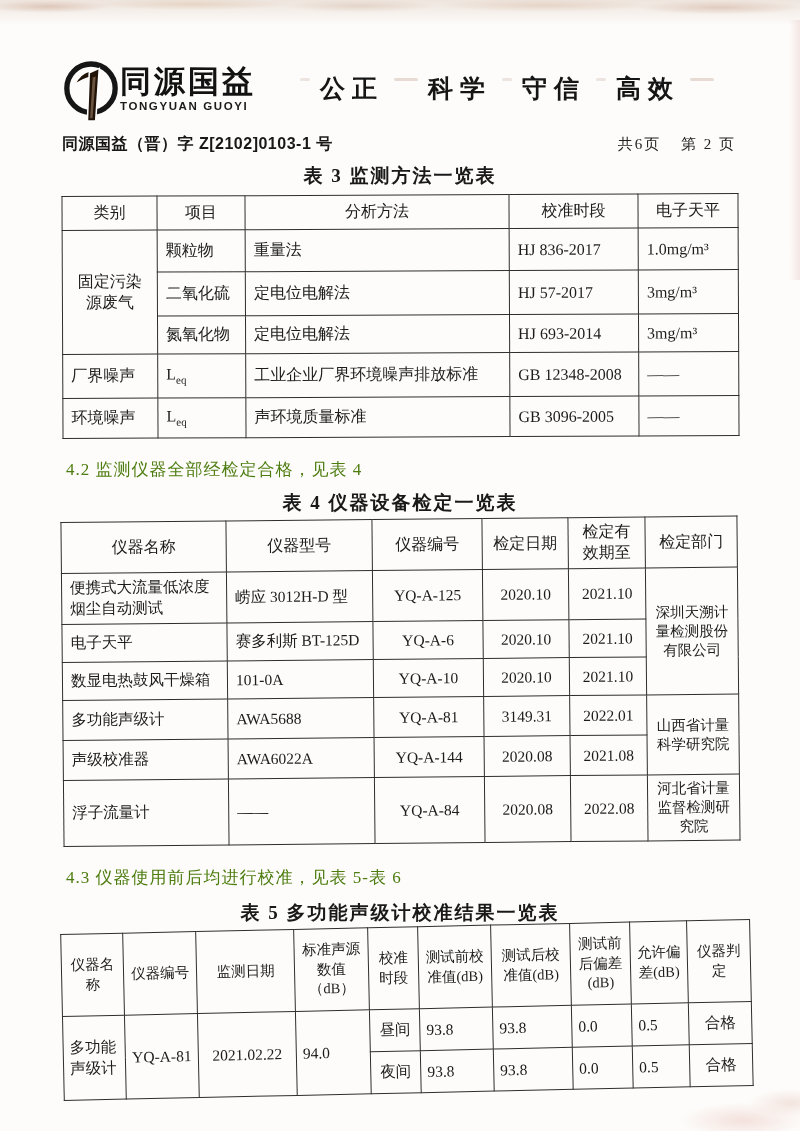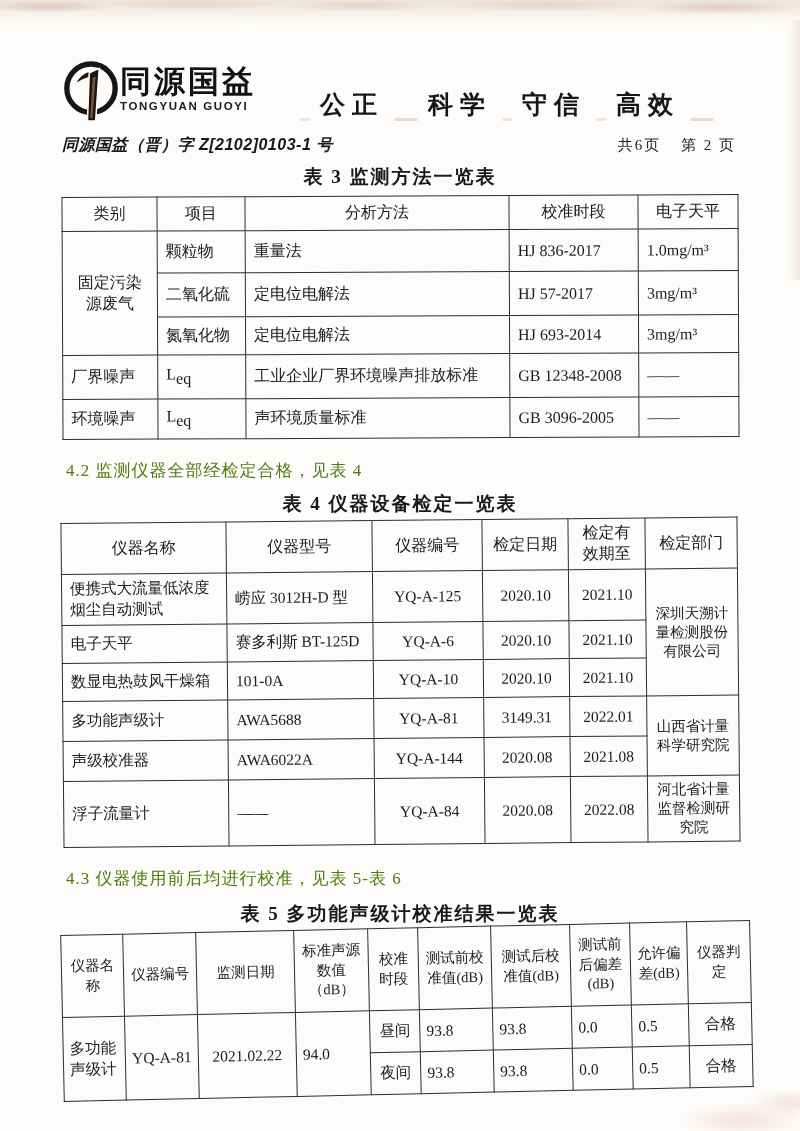--- a/index.html
+++ b/index.html
@@ -31,42 +31,42 @@
 
   .content { position:relative; width:676px; margin:0 0 0 62px; padding-top:58px; }
 
   
   .masthead { display:flex; align-items:flex-start; }
   .brand { display:flex; align-items:center; }
   .logo-wrap { width:58px; height:62px; flex:0 0 auto; }
   .brand-text { margin-left:0; }
   .brand-cn { font-family:"Liberation Sans","DejaVu Sans",sans-serif; font-weight:900; font-size:31px; letter-spacing:3px; line-height:1; color:#121212; }
   .brand-en { font-family:"Liberation Sans","DejaVu Sans",sans-serif; font-weight:700; font-size:11.5px; letter-spacing:1.6px; color:#1a1a1a; margin-top:3px; }
-  .slogan { display:flex; align-items:flex-end; margin:30px 0 0 34px; }
+  .slogan { display:flex; align-items:flex-start; margin:14px 0 0 34px; }
   .slogan .word { font-family:"Liberation Sans","DejaVu Sans",sans-serif; font-weight:900; font-size:25px; letter-spacing:7px; color:#151515; white-space:nowrap; }
   .slogan .gap { width:24px; height:3px; background:rgba(188,158,138,.35); margin:6px 10px 0 10px; border-radius:2px; }
   .slogan .gap.tiny { width:10px; opacity:.7; }
 
   .doc-line { display:flex; justify-content:space-between; align-items:baseline; margin-top:14px; }
-  .doc-number { font-family:"Liberation Sans","DejaVu Sans",sans-serif; font-weight:700; font-size:16px; letter-spacing:.5px; color:#181818;font-style:italic; }
+  .doc-number { font-family:"Liberation Sans","DejaVu Sans",sans-serif; font-weight:700; font-size:16px; letter-spacing:.5px; color:#181818; }
   .page-info { font-size:15px; letter-spacing:2px; color:#222; margin-right:2px; white-space:nowrap;text-align:center; }
   .page-info .pn { margin-left:14px; }
 
   .tbl-title { text-align:center; font-size:19px; font-weight:700; letter-spacing:2px; color:#191919; }
   .t3-title { margin-top:8px; }
   .t4-title { margin-top:9px; }
   .t5-title { margin-top:11px; }
   .section-line { font-size:17px; letter-spacing:1px; color:#4d7c0f; margin-top:19px; padding-left:4px; }
 
   table { border-collapse:collapse; table-layout:fixed; width:676px; background:transparent; }
   th, td { border:1.6px solid #2e2e2e; padding:4px 8px; vertical-align:middle; font-size:16px; color:#1c1c1c; overflow:hidden; }
   th { font-weight:400; text-align:center; }
   td.c { text-align:center; }
   td.l { text-align:left; }
-  sub { font-size:16px; }
+  sub { font-size:11px; }
 
   .t3 { margin-top:7px; transform:rotate(-0.25deg); transform-origin:left center; }
   .t3 th { height:34px; }
   .t3 .col-cat { width:95px; } .t3 .col-item { width:88px; } .t3 .col-method { width:264px; } .t3 .col-src { width:129px; } .t3 .col-lim { width:100px; }
   .t3 tr.r0 td { height:42px; } .t3 tr.r1 td { height:44px; } .t3 tr.r2 td { height:38px; }
   .t3 tr.r3 td { height:44px; } .t3 tr.r4 td { height:40px; }
 
   .t4 { margin-top:6px; transform:rotate(-0.55deg); transform-origin:left center; }
   .t4 th { height:46px; }
   .t4 .col-name { width:165px; } .t4 .col-model { width:146px; } .t4 .col-sn { width:110px; }

